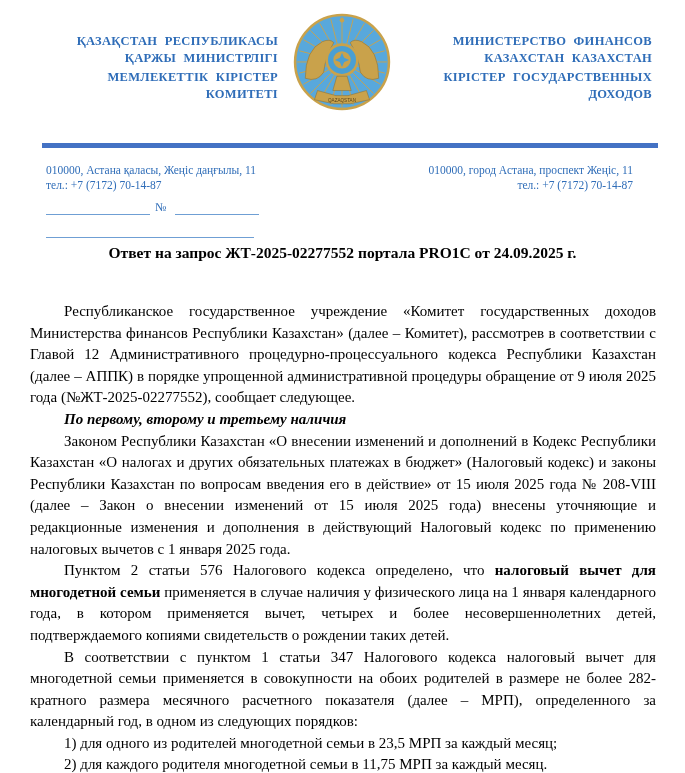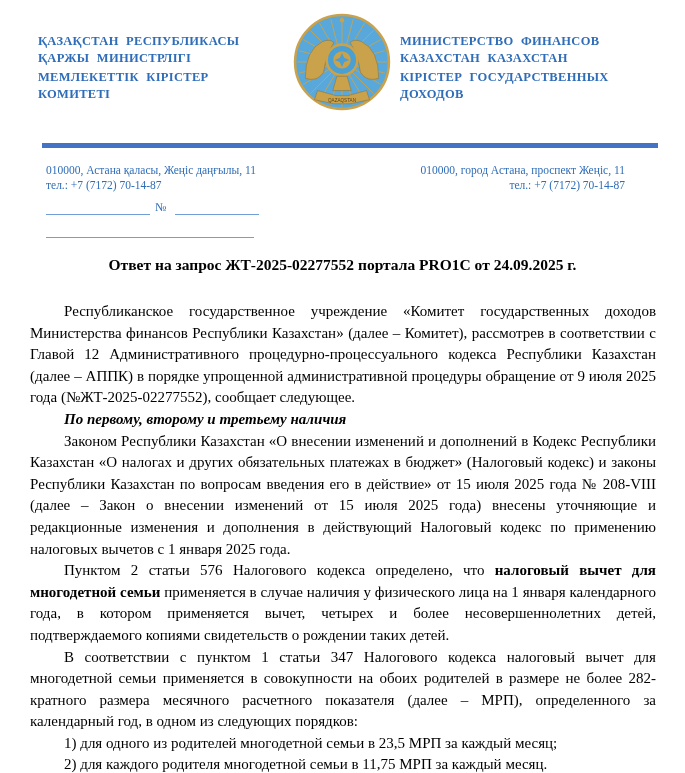--- a/index.html
+++ b/index.html
@@ -9,21 +9,21 @@
     width:685px; height:773px;
     margin:0 auto;
     background:#ffffff;
     font-family:"Liberation Serif","DejaVu Serif",serif;
     color:#000;
     overflow:hidden;
   }
   
   .lh-block {
     position:absolute; top:33px;
-    text-align:left;
+    text-align:right;
     color:#2f6db8;
     font-weight:bold;
     font-size:12.5px;
     line-height:17px;
     letter-spacing:0.3px;
     word-spacing:4px;
   }
   .lh-left  { left:38px;  width:240px; }
   .lh-right { left:400px; width:252px; }
   .lh-dept  { margin-top:2px; }
@@ -38,35 +38,35 @@
     background:#4472c4;
   }
   
   .addr {
     position:absolute; top:163px;
     color:#2f6db8;
     font-size:11.5px;
     line-height:15px;
   }
   .addr-left  { left:46px;  width:300px; text-align:left; }
-  .addr-right { left:344px; width:281px; text-align:right; }
+  .addr-right { left:352px; width:281px; text-align:right; }
   .numline { margin-top:7px; height:16px; color:#2f6db8; }
   .uline {
     display:inline-block;
     height:12px;
     border-bottom:1.5px solid #6f9fd4;
     vertical-align:bottom;
   }
   .uline.w1 { width:104px; }
   .uline.w2 { width:84px;  margin-left:4px; }
   .uline.w3 { width:208px; }
   .numsign { display:inline-block; padding:0 2px; font-size:12px; vertical-align:bottom; }
   
   .doc-title {
-    position:absolute; left:0; right:0; top:256px;
+    position:absolute; left:0; right:0; top:244px;
     text-align:center;
     font-weight:bold;
     font-size:15.5px;
     color:#000;
   }
   
   .body-text {
     position:absolute; left:30px; top:301px;
     width:626px;
     font-size:15px;

